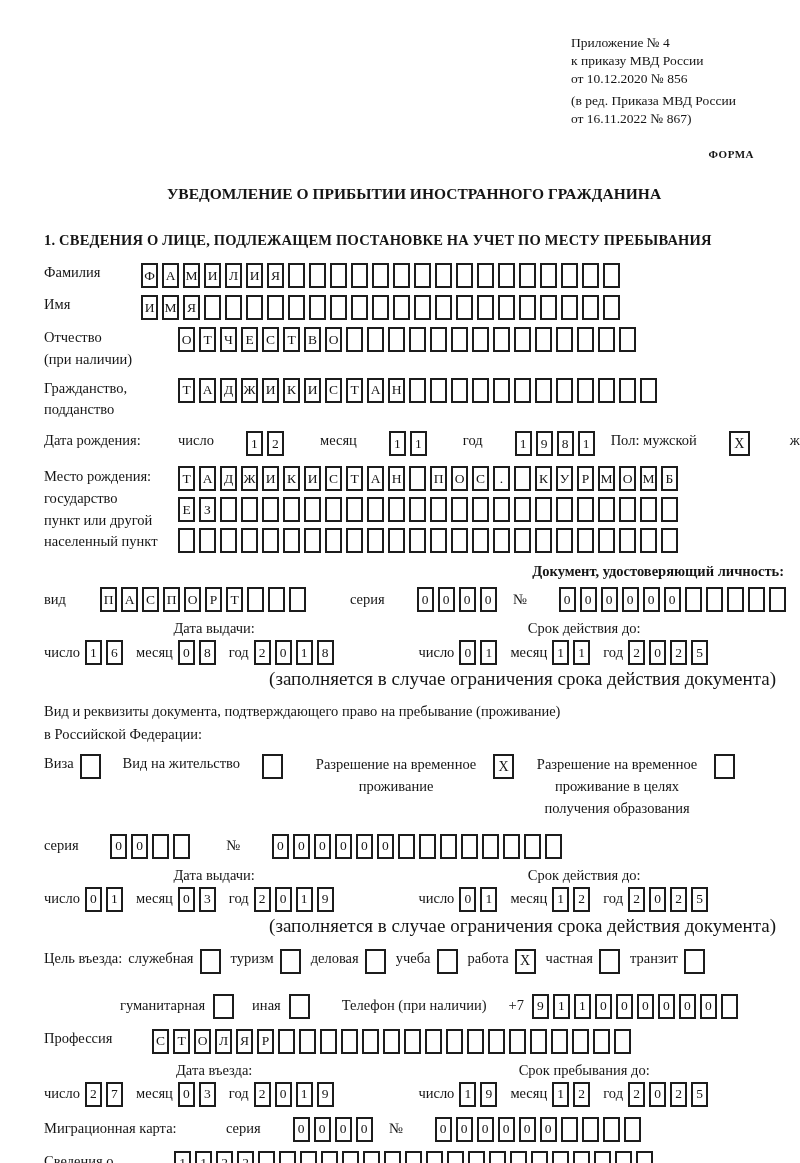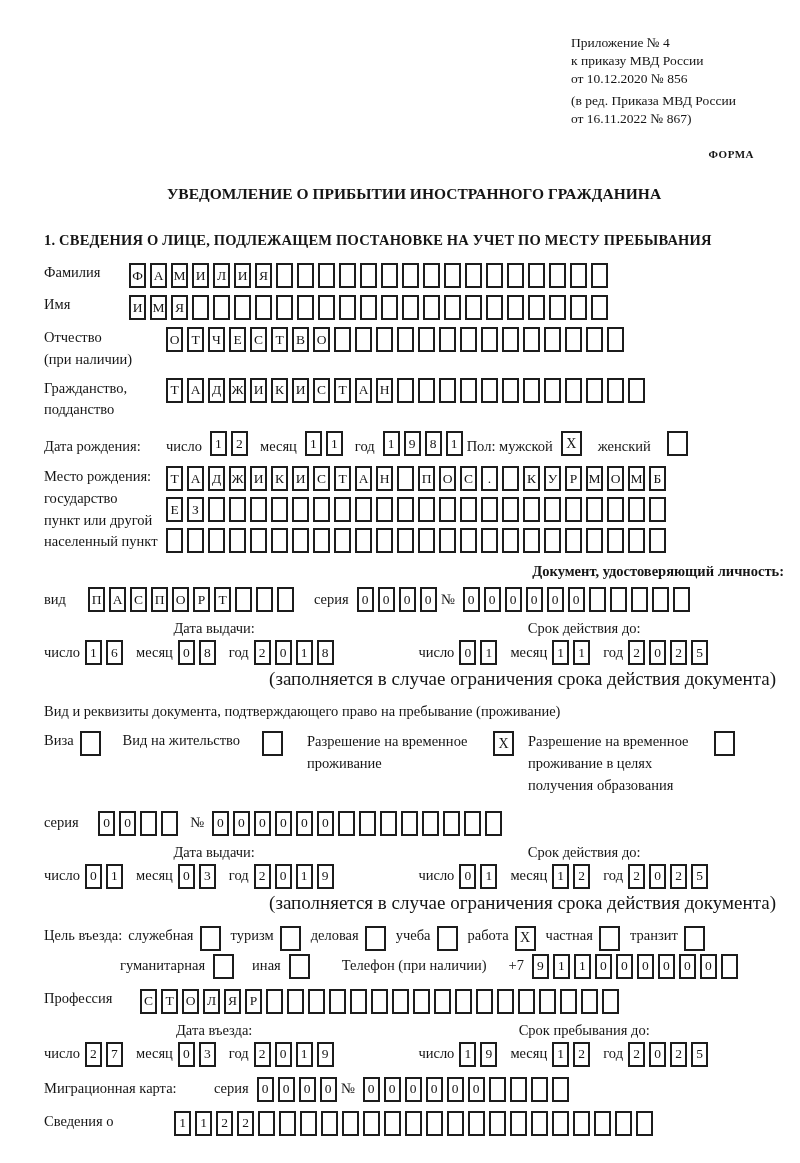--- a/index.html
+++ b/index.html
@@ -13,21 +13,21 @@
   
   .annex{width:195px;margin-left:auto;margin-right:18px;font-size:13.5px;line-height:1.32;}
   .annex .grp2{margin-top:5px;}
   .forma{width:195px;margin-left:auto;margin-right:18px;text-align:right;font-weight:bold;
          font-size:11px;margin-top:20px;letter-spacing:.5px;padding-right:12px;box-sizing:border-box;}
   .title{margin-top:22px;text-align:center;font-weight:bold;font-size:15.5px;line-height:1.55;}
   .title-underline{display:inline-block;width:66px;border-bottom:3px solid #3a3a3a;height:12px;margin-left:8px;}
   .sect{margin-top:26px;font-weight:bold;font-size:14.5px;letter-spacing:.2px;}
 
   
-  .row{display:flex;align-items:flex-start;margin-top:7px;}
+  .row{display:flex;align-items:flex-start;margin-top:7px;gap:12px;}
   .lbl{font-size:14.5px;line-height:1.35;white-space:nowrap;}
   .lbl-col{font-size:14.5px;line-height:1.5;}
   .cells{display:flex;flex-wrap:nowrap;}
   .cell{box-sizing:border-box;width:21px;height:25px;border:2px solid #1c1c1c;margin-right:4px;
         display:flex;align-items:center;justify-content:center;
         font-size:13.5px;flex:0 0 auto;background:#fff;}
   .cells .cell{width:17px;}
   .chk{box-sizing:border-box;width:21px;height:25px;border:2px solid #1c1c1c;display:inline-flex;
        align-items:center;justify-content:center;font-size:14px;background:#fff;flex:0 0 auto;}
   .gap-s{width:8px;flex:0 0 auto;}
@@ -49,27 +49,27 @@
   .dgroup .lbl{margin-right:5px;}
   .dgroup .cells{margin-right:9px;}
   .dates-row .dg-left{width:46%;}
   .dates-row .dg-right{width:54%;}
   .note-right{font-size:19px;text-align:right;margin-top:3px;padding-right:8px;}
 
   .intro{font-size:14.5px;line-height:1.6;margin-top:10px;}
 
   .opts{display:flex;align-items:flex-start;margin-top:8px;}
   .opts .lbl{margin-right:6px;}
-  .opt-multi{width:178px;text-align:left;font-size:14.5px;line-height:1.5;margin-right:8px;}
+  .opt-multi{width:178px;text-align:center;font-size:14.5px;line-height:1.5;margin-right:8px;}
   .opts .chk{margin-right:14px;}
 
   .purpose-row{display:flex;margin-top:12px;}
   .purpose-row .lbl{margin-right:6px;}
   .purpose-row .chk{margin-right:10px;}
-  .phone-row{display:flex;align-items:center;margin-top:3px;padding-left:76px;}
+  .phone-row{display:flex;align-items:center;margin-top:20px;padding-left:76px;}
   .phone-row .lbl{margin-right:8px;}
   .phone-row .chk{margin-right:18px;}
 
   .reps{display:flex;margin-top:9px;}
   .reps .lbl-col{width:130px;flex:0 0 auto;}
   .reps-rows .cells{margin-bottom:8px;}
 </style>
 </head>
 <body>
 
@@ -204,21 +204,21 @@
         <span class="cell"></span>
         <span class="cell"></span>
         <span class="cell"></span>
         <span class="cell"></span>
         <span class="cell"></span>
         <span class="cell"></span>
         <span class="cell"></span>
       </span>
   </div>
 
-  <div class="row mt-10" style="align-items:flex-end;">
+  <div class="row mt-10" style="align-items:flex-start;">
     <span class="lbl w-label-120">Дата рождения:</span>
     <span class="lbl">число</span>
       <span class="gap-s"></span>
     <span class="cells">
         <span class="cell">1</span>
         <span class="cell">2</span>
       </span>
       <span class="gap-s"></span>
     <span class="lbl">месяц</span>
       <span class="gap-s"></span>
@@ -416,20 +416,21 @@
           <span class="cell">0</span>
           <span class="cell">2</span>
           <span class="cell">5</span>
         </span>
     </div>
   </div>
   <div class="note-right">(заполняется в случае ограничения срока действия документа)</div>
 
   <div class="intro">
     <div>Вид и реквизиты документа, подтверждающего право на пребывание (проживание)</div>
+    <div>в Российской Федерации:</div>
   </div>
 
   <div class="opts">
     <span class="lbl">Виза</span>
     <span class="chk"></span>
     <span class="lbl" style="margin-left:8px;">Вид на жительство</span>
     <span class="chk" style="margin-left:16px;"></span>
     <span class="opt-multi" style="margin-left:10px;">Разрешение на временное проживание</span>
     <span class="chk">X</span>
     <span class="opt-multi">Разрешение на временное проживание в целях получения образования</span>

